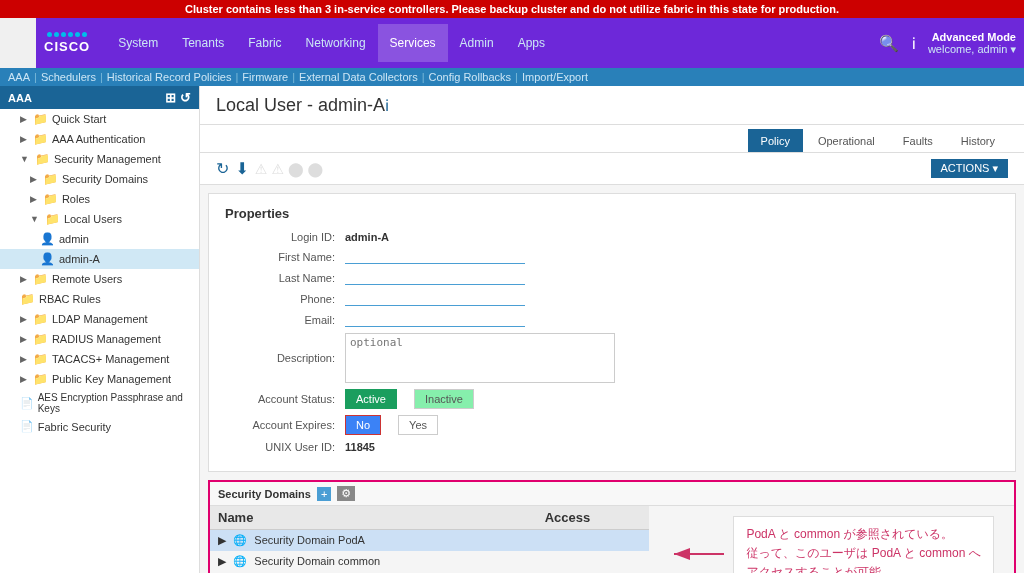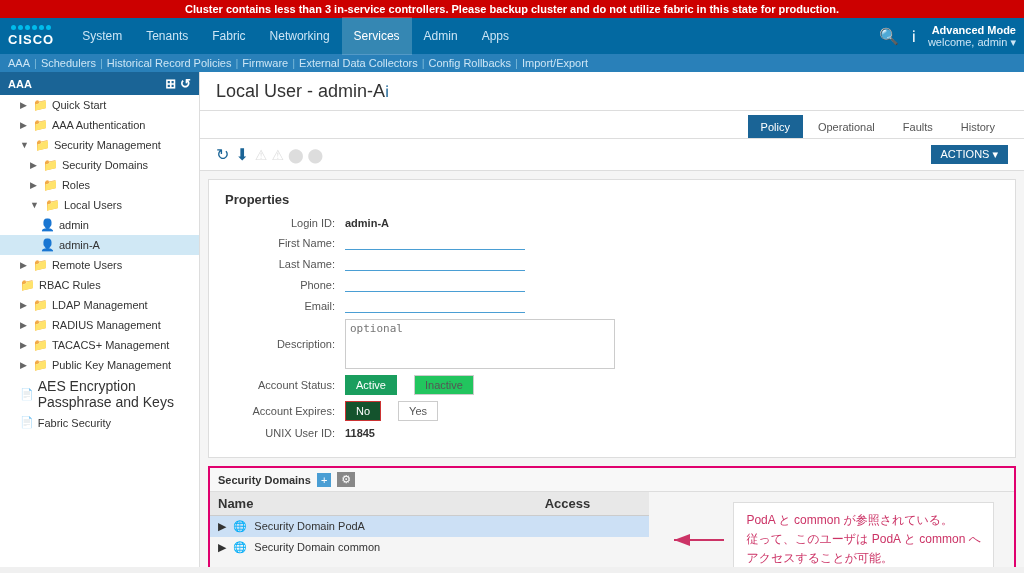--- a/index.html
+++ b/index.html
@@ -10,25 +10,26 @@
       background: #cc0000;
       color: white;
       text-align: center;
       padding: 3px 8px;
       font-size: 11px;
       font-weight: bold;
     }
 
     
     .main-nav {
-      background: #0369a1;
-      display: flex;
-      align-items: center;
-      height: 36px;
+      background: #6d28d9;
+      display: flex;
+      align-items: center;
+      height: 50px;
       padding: 0 8px;
+      margin-left: 36px;
     }
     .cisco-logo {
       display: flex;
       flex-direction: column;
       align-items: center;
       margin-right: 16px;
     }
     .cisco-logo .dots {
       display: flex; gap: 2px; margin-bottom: 2px;
     }
@@ -235,22 +236,22 @@
       resize: none;
     }
     .btn-group { display: flex; gap: 17px; }
     .btn {
       padding: 3px 10px;
       font-size: 11px;
       cursor: pointer;
       border: 1px solid #ccc;
     }
     .btn-active { background: #1a9e5e; color: white; border-color: #1a9e5e; }
-    .btn-inactive { background: #22c55e; color: #555; }
-    .btn-no { background: #14532d; color: white; border-color: #cc3333; }
+    .btn-inactive { background: #86efac; color: #555; }
+    .btn-no { background: #3b82f6; color: white; border-color: #cc3333; }
     .btn-yes { background: white; color: #555; border-color: #ccc; }
 
     
     .sec-domains {
       margin: 0 8px 8px;
       border: 2px solid #e0006e;
     }
     .sec-domains-header {
       background: #f8f8f8;
       padding: 4px 8px;
@@ -427,21 +428,21 @@
       <span class="folder-icon">📁</span>
       <span>TACACS+ Management</span>
     </div>
     <div class="sidebar-item indent1">
       <span class="arrow-icon">▶</span>
       <span class="folder-icon">📁</span>
       <span>Public Key Management</span>
     </div>
     <div class="sidebar-item indent1">
       <span>📄</span>
-      <span style="font-size:14px;">AES Encryption Passphrase and Keys</span>
+      <span style="font-size:10px;">AES Encryption Passphrase and Keys</span>
     </div>
     <div class="sidebar-item indent1">
       <span>📄</span>
       <span>Fabric Security</span>
     </div>
   </div>
 
   <div class="content">
 
     <div class="content-header">

